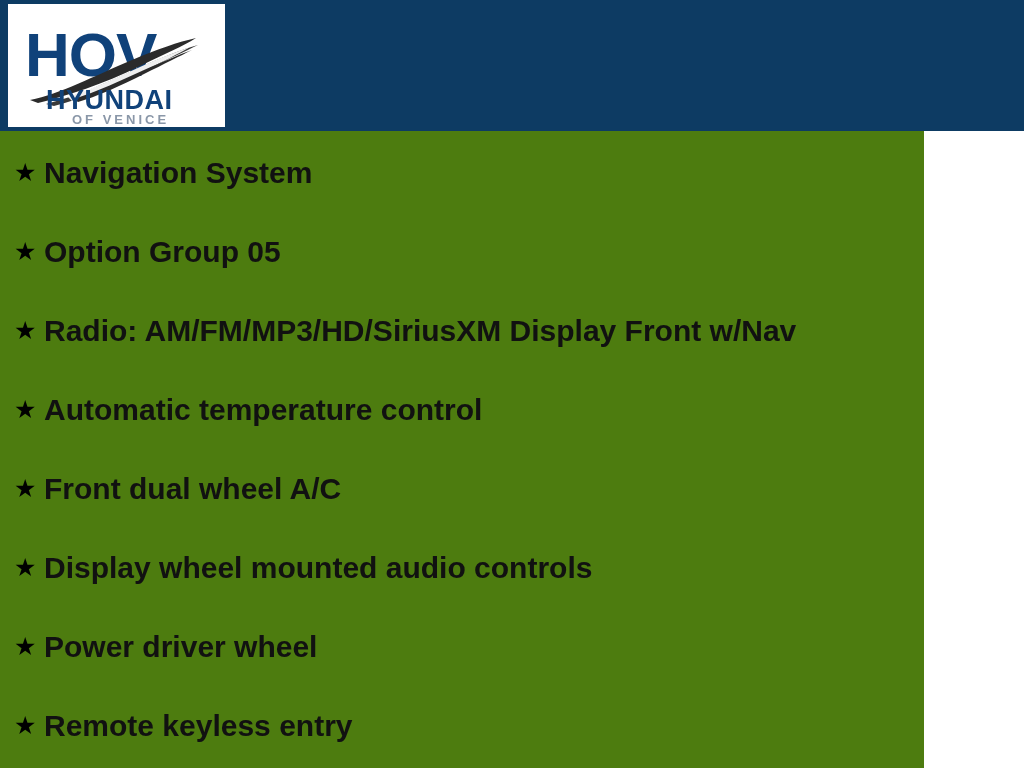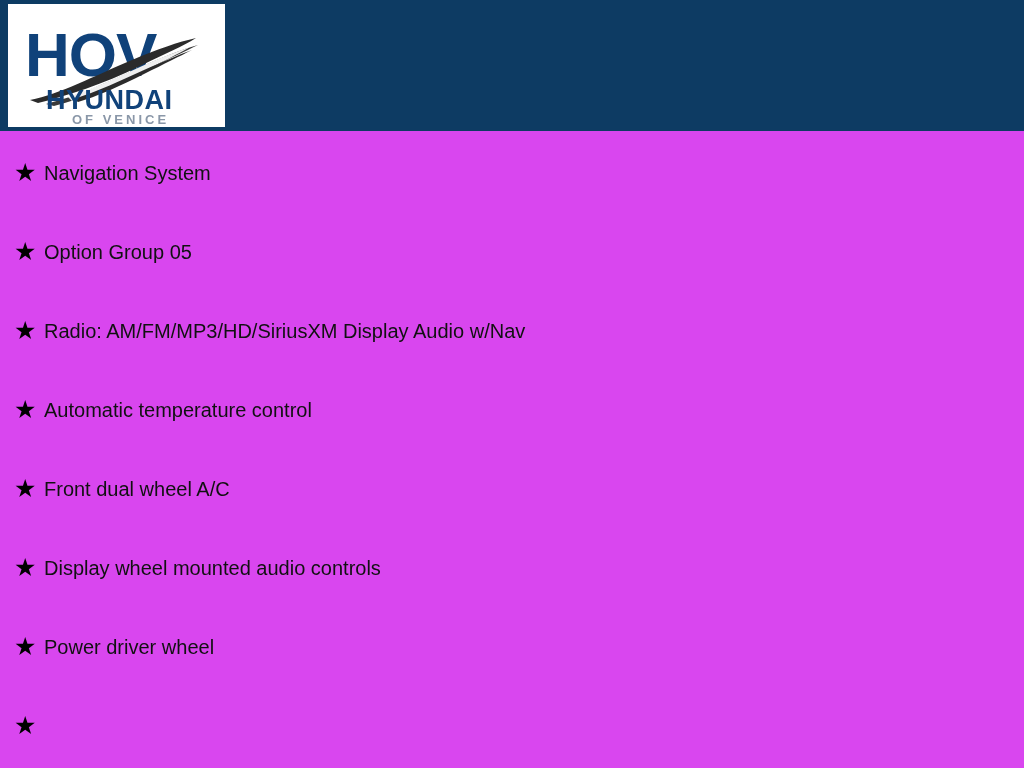--- a/index.html
+++ b/index.html
@@ -8,23 +8,23 @@
   }
   body {
     width: 1024px;
     height: 768px;
     background: #ffffff;
     font-family: "Liberation Sans", sans-serif;
     overflow: hidden;
   }
   .slide {
     position: relative;
-    width: 1024px;
+    width: 924px;
     height: 768px;
-    background: #d946ef;
+    background: #4d7c0f;
   }
 
   
   .header {
     position: absolute;
     left: 0;
     top: 0;
     width: 1024px;
     height: 131px;
     background: #0d3b63;
@@ -94,23 +94,23 @@
     width: 30px;
     min-width: 30px;
     color: #000000;
     font-size: 25px;
     line-height: 1;
     text-align: left;
     font-family: "DejaVu Sans", sans-serif;
   }
   .feature-label {
     color: #111111;
-    font-size: 20px;
+    font-size: 30px;
     line-height: 36px;
-    font-weight: 400;
+    font-weight: 700;
     white-space: nowrap;
     font-family: "Liberation Sans", sans-serif;
   }
 </style>
 </head>
 <body>
 
 <div class="slide">
 
   <div class="header">
@@ -152,36 +152,37 @@
     <li class="feature-item">
       <span class="bullet-star">★</span>
       <span class="feature-label">Navigation System</span>
     </li>
     <li class="feature-item">
       <span class="bullet-star">★</span>
       <span class="feature-label">Option Group 05</span>
     </li>
     <li class="feature-item">
       <span class="bullet-star">★</span>
-      <span class="feature-label">Radio: AM/FM/MP3/HD/SiriusXM Display Audio w/Nav</span>
+      <span class="feature-label">Radio: AM/FM/MP3/HD/SiriusXM Display Front w/Nav</span>
     </li>
     <li class="feature-item">
       <span class="bullet-star">★</span>
       <span class="feature-label">Automatic temperature control</span>
     </li>
     <li class="feature-item">
       <span class="bullet-star">★</span>
       <span class="feature-label">Front dual wheel A/C</span>
     </li>
     <li class="feature-item">
       <span class="bullet-star">★</span>
       <span class="feature-label">Display wheel mounted audio controls</span>
     </li>
     <li class="feature-item">
       <span class="bullet-star">★</span>
       <span class="feature-label">Power driver wheel</span>
     </li>
     <li class="feature-item">
       <span class="bullet-star">★</span>
+      <span class="feature-label">Remote keyless entry</span>
     </li>
   </ul>
 
 </div>
 
 </body></html>

